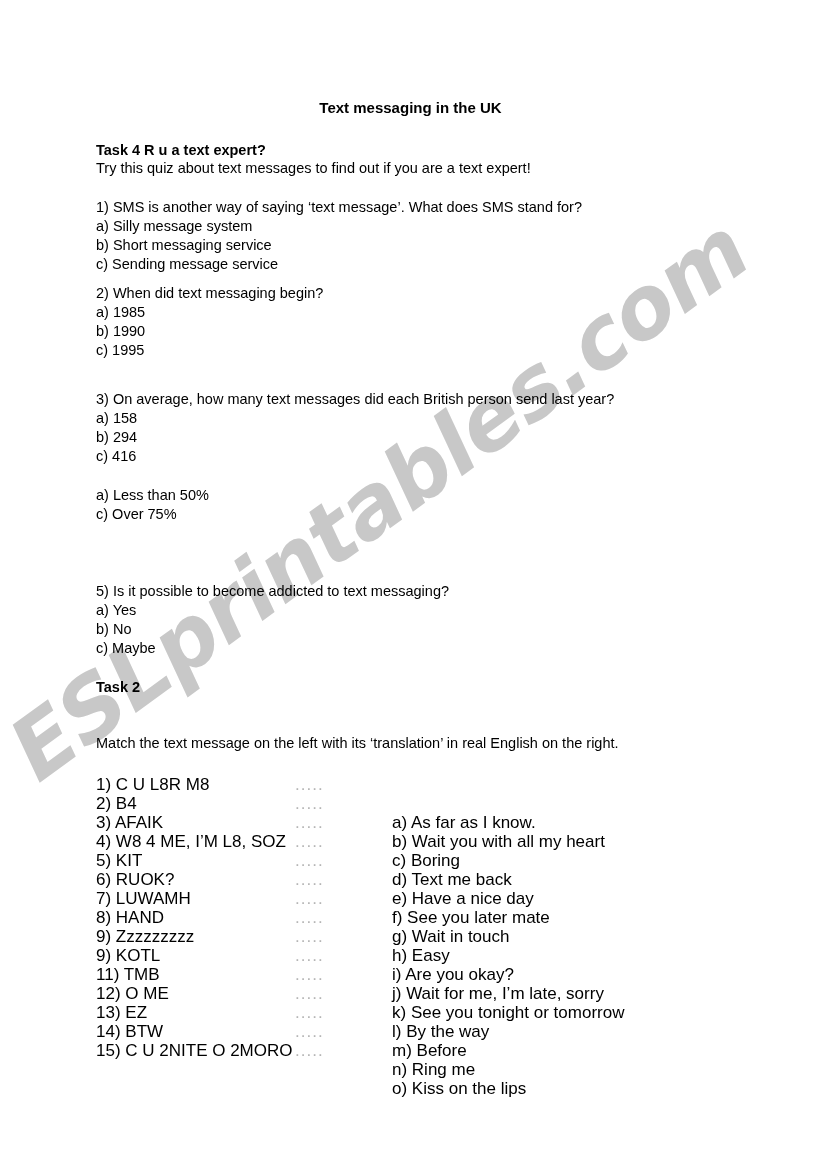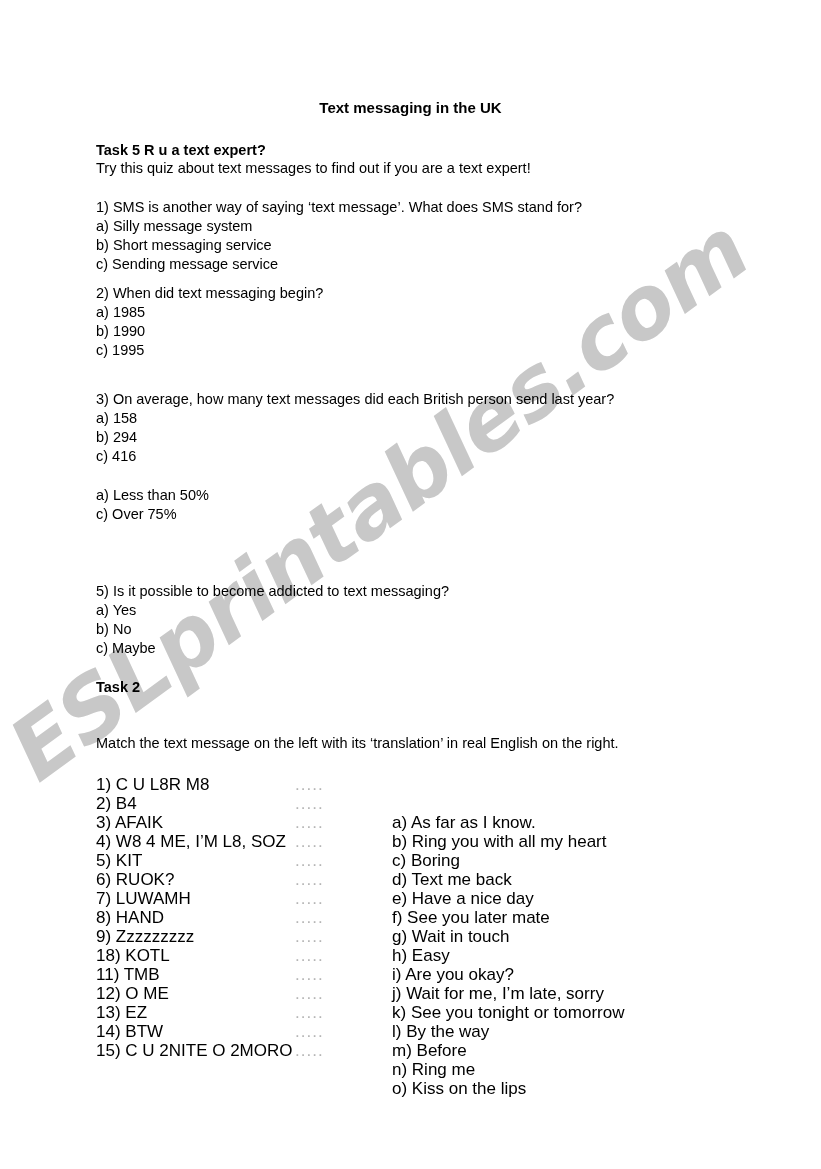--- a/index.html
+++ b/index.html
@@ -132,21 +132,21 @@
 <div id="page">
 
   <div id="watermark">
     <div id="watermark-text">ESLprintables.com</div>
   </div>
 
   <div id="content">
 
     <div class="doc-title">Text messaging in the UK</div>
 
-    <div class="task-heading" style="top:142px;">Task 5 R u a text expert?</div>
+    <div class="task-heading" style="top:142px;">Task 4 R u a text expert?</div>
     <div class="intro-line" style="top:160px;">Try this quiz about text messages to find out if you are a text expert!</div>
 
     <div class="quiz-block" style="top:198px;">
       <div class="q-text">1) SMS is another way of saying ‘text message’. What does SMS stand for?</div>
       <div class="q-option">a) Silly message system</div>
       <div class="q-option">b) Short messaging service</div>
       <div class="q-option">c) Sending message service</div>
     </div>
 
     <div class="quiz-block" style="top:284px;">
@@ -183,21 +183,21 @@
 
       <div class="match-row">
         <span class="match-left">1) C U L8R M8</span>
         <span class="match-dots">.....</span>
         <span class="match-right">a) As far as I know.</span>
       </div>
 
       <div class="match-row">
         <span class="match-left">2) B4</span>
         <span class="match-dots">.....</span>
-        <span class="match-right">b) Ring you with all my heart</span>
+        <span class="match-right">b) Wait you with all my heart</span>
       </div>
 
       <div class="match-row">
         <span class="match-left">3) AFAIK</span>
         <span class="match-dots">.....</span>
         <span class="match-right">c) Boring</span>
       </div>
 
       <div class="match-row">
         <span class="match-left">4) W8 4 ME, I’M L8, SOZ</span>
@@ -229,21 +229,21 @@
         <span class="match-right">h) Easy</span>
       </div>
 
       <div class="match-row">
         <span class="match-left">9) Zzzzzzzzz</span>
         <span class="match-dots">.....</span>
         <span class="match-right">i) Are you okay?</span>
       </div>
 
       <div class="match-row">
-        <span class="match-left">18) KOTL</span>
+        <span class="match-left">9) KOTL</span>
         <span class="match-dots">.....</span>
         <span class="match-right">j) Wait for me, I’m late, sorry</span>
       </div>
 
       <div class="match-row">
         <span class="match-left">11) TMB</span>
         <span class="match-dots">.....</span>
         <span class="match-right">k) See you tonight or tomorrow</span>
       </div>
 

